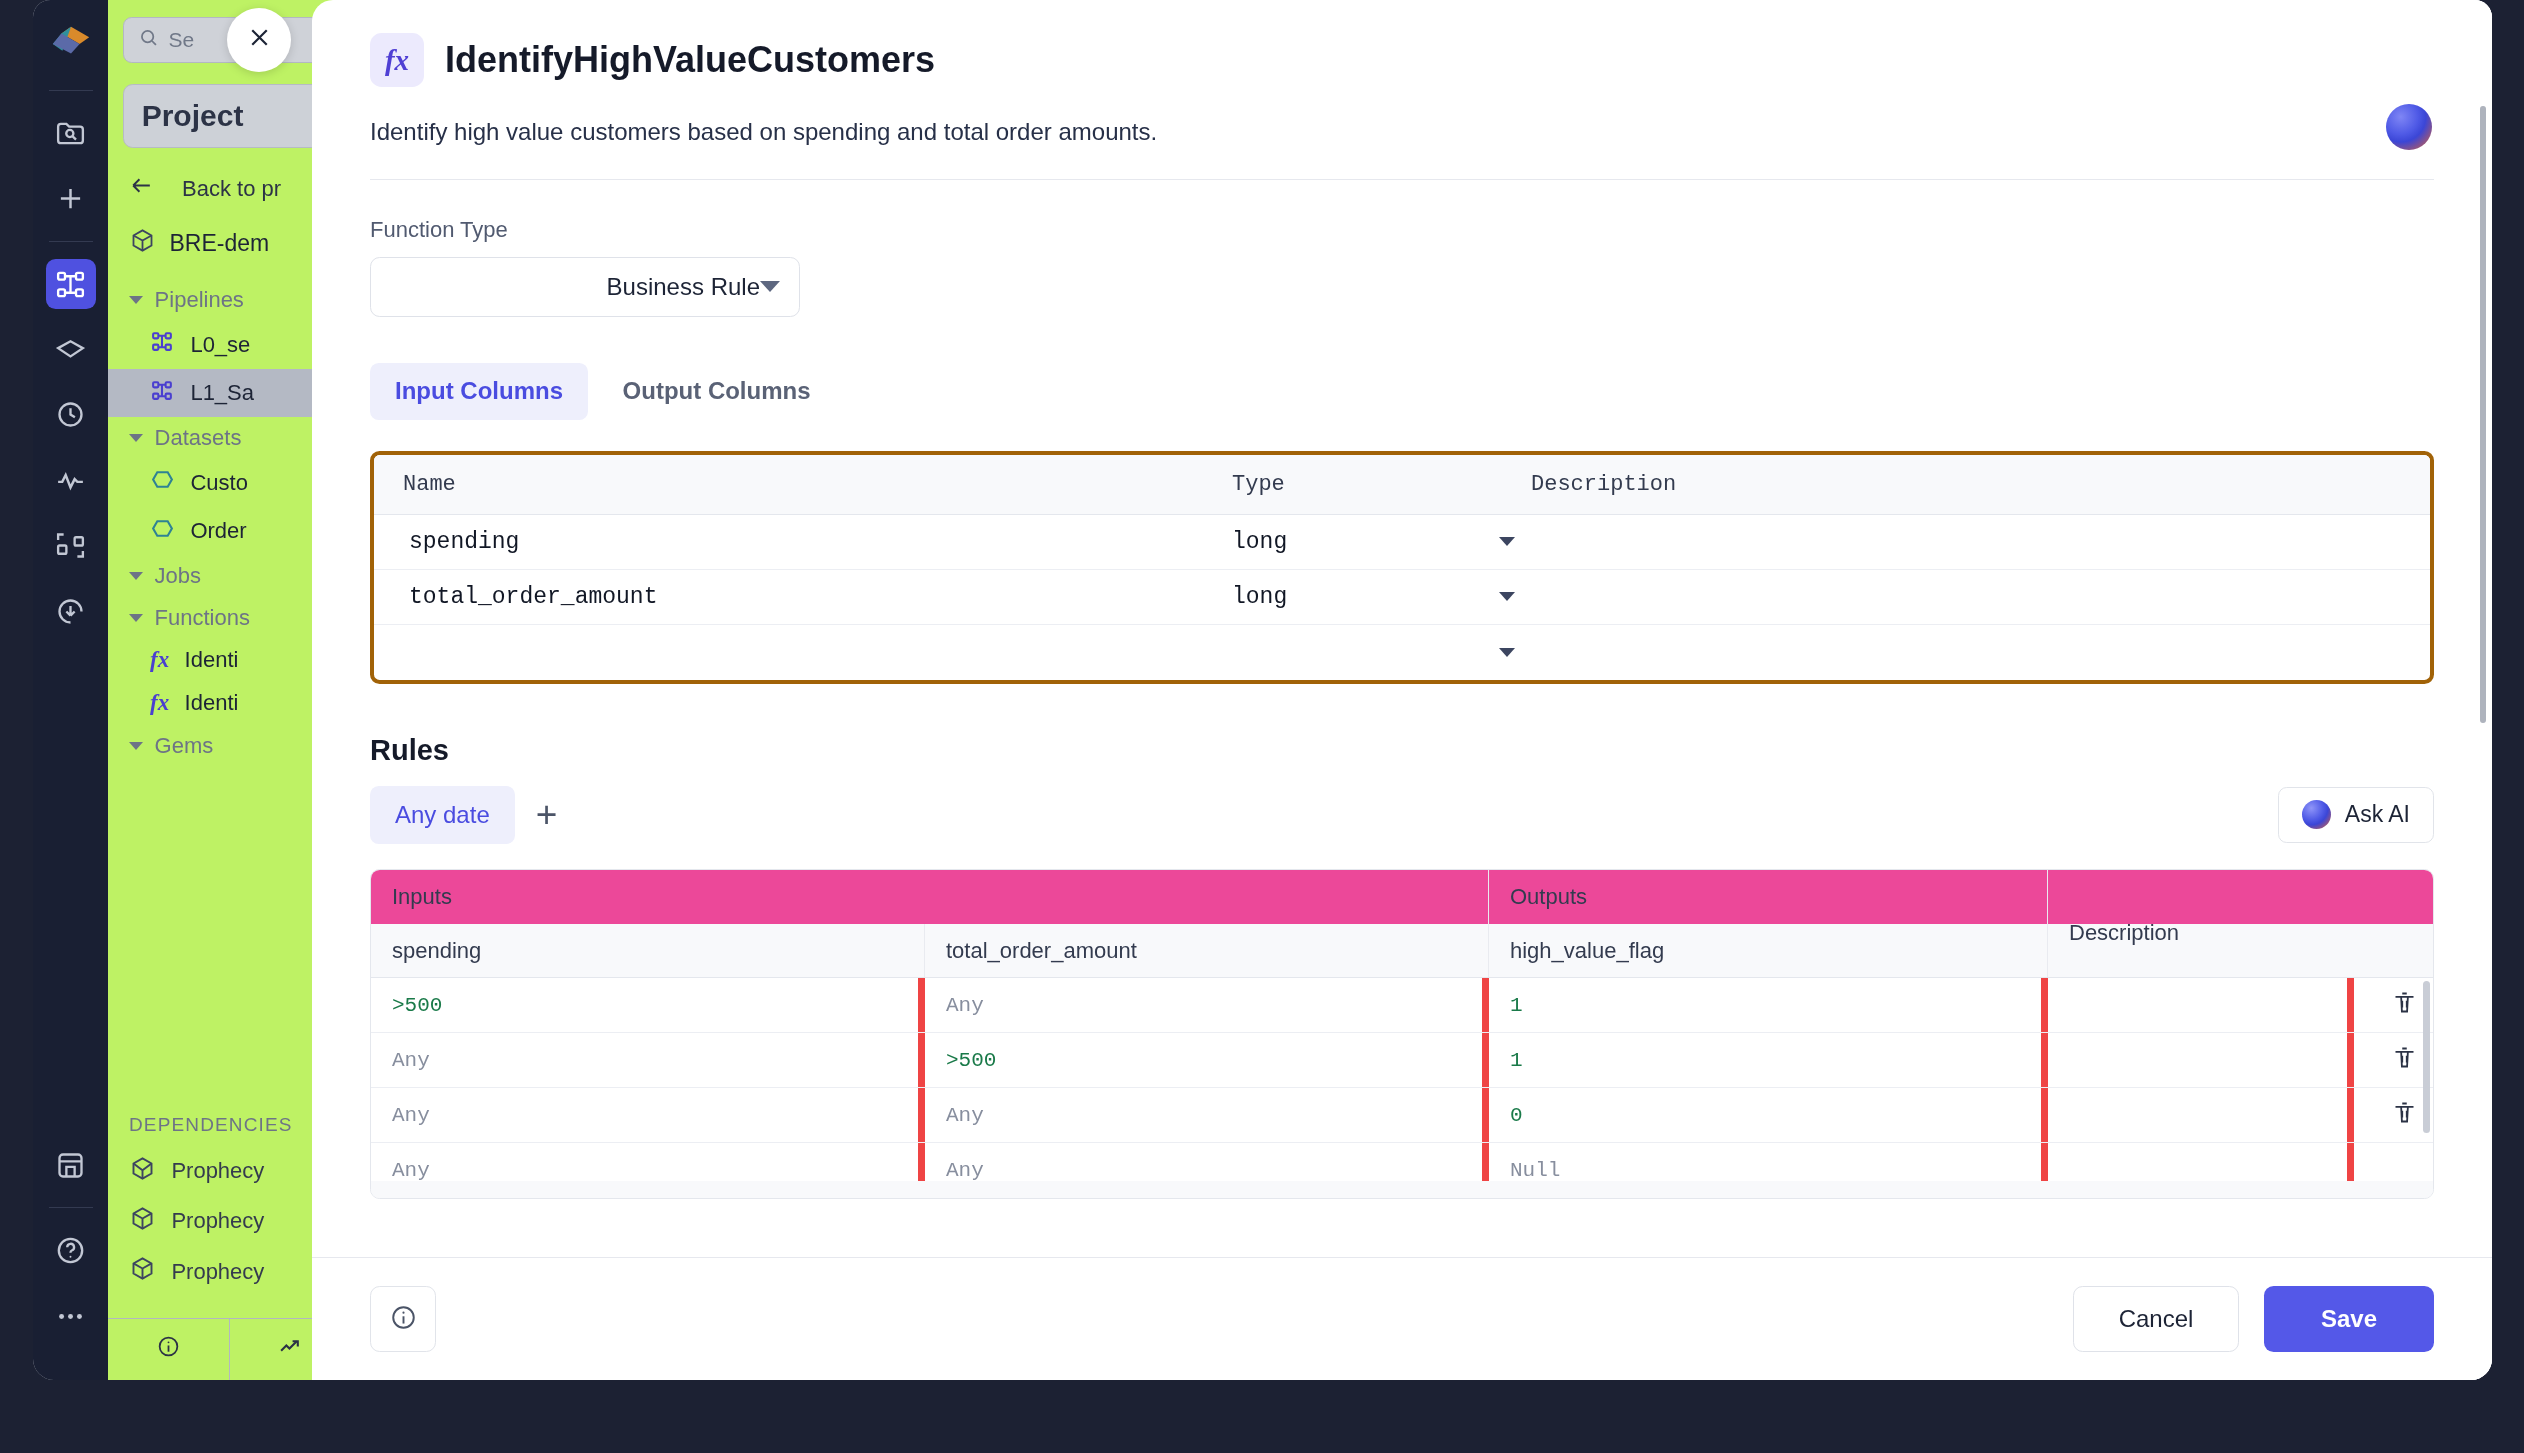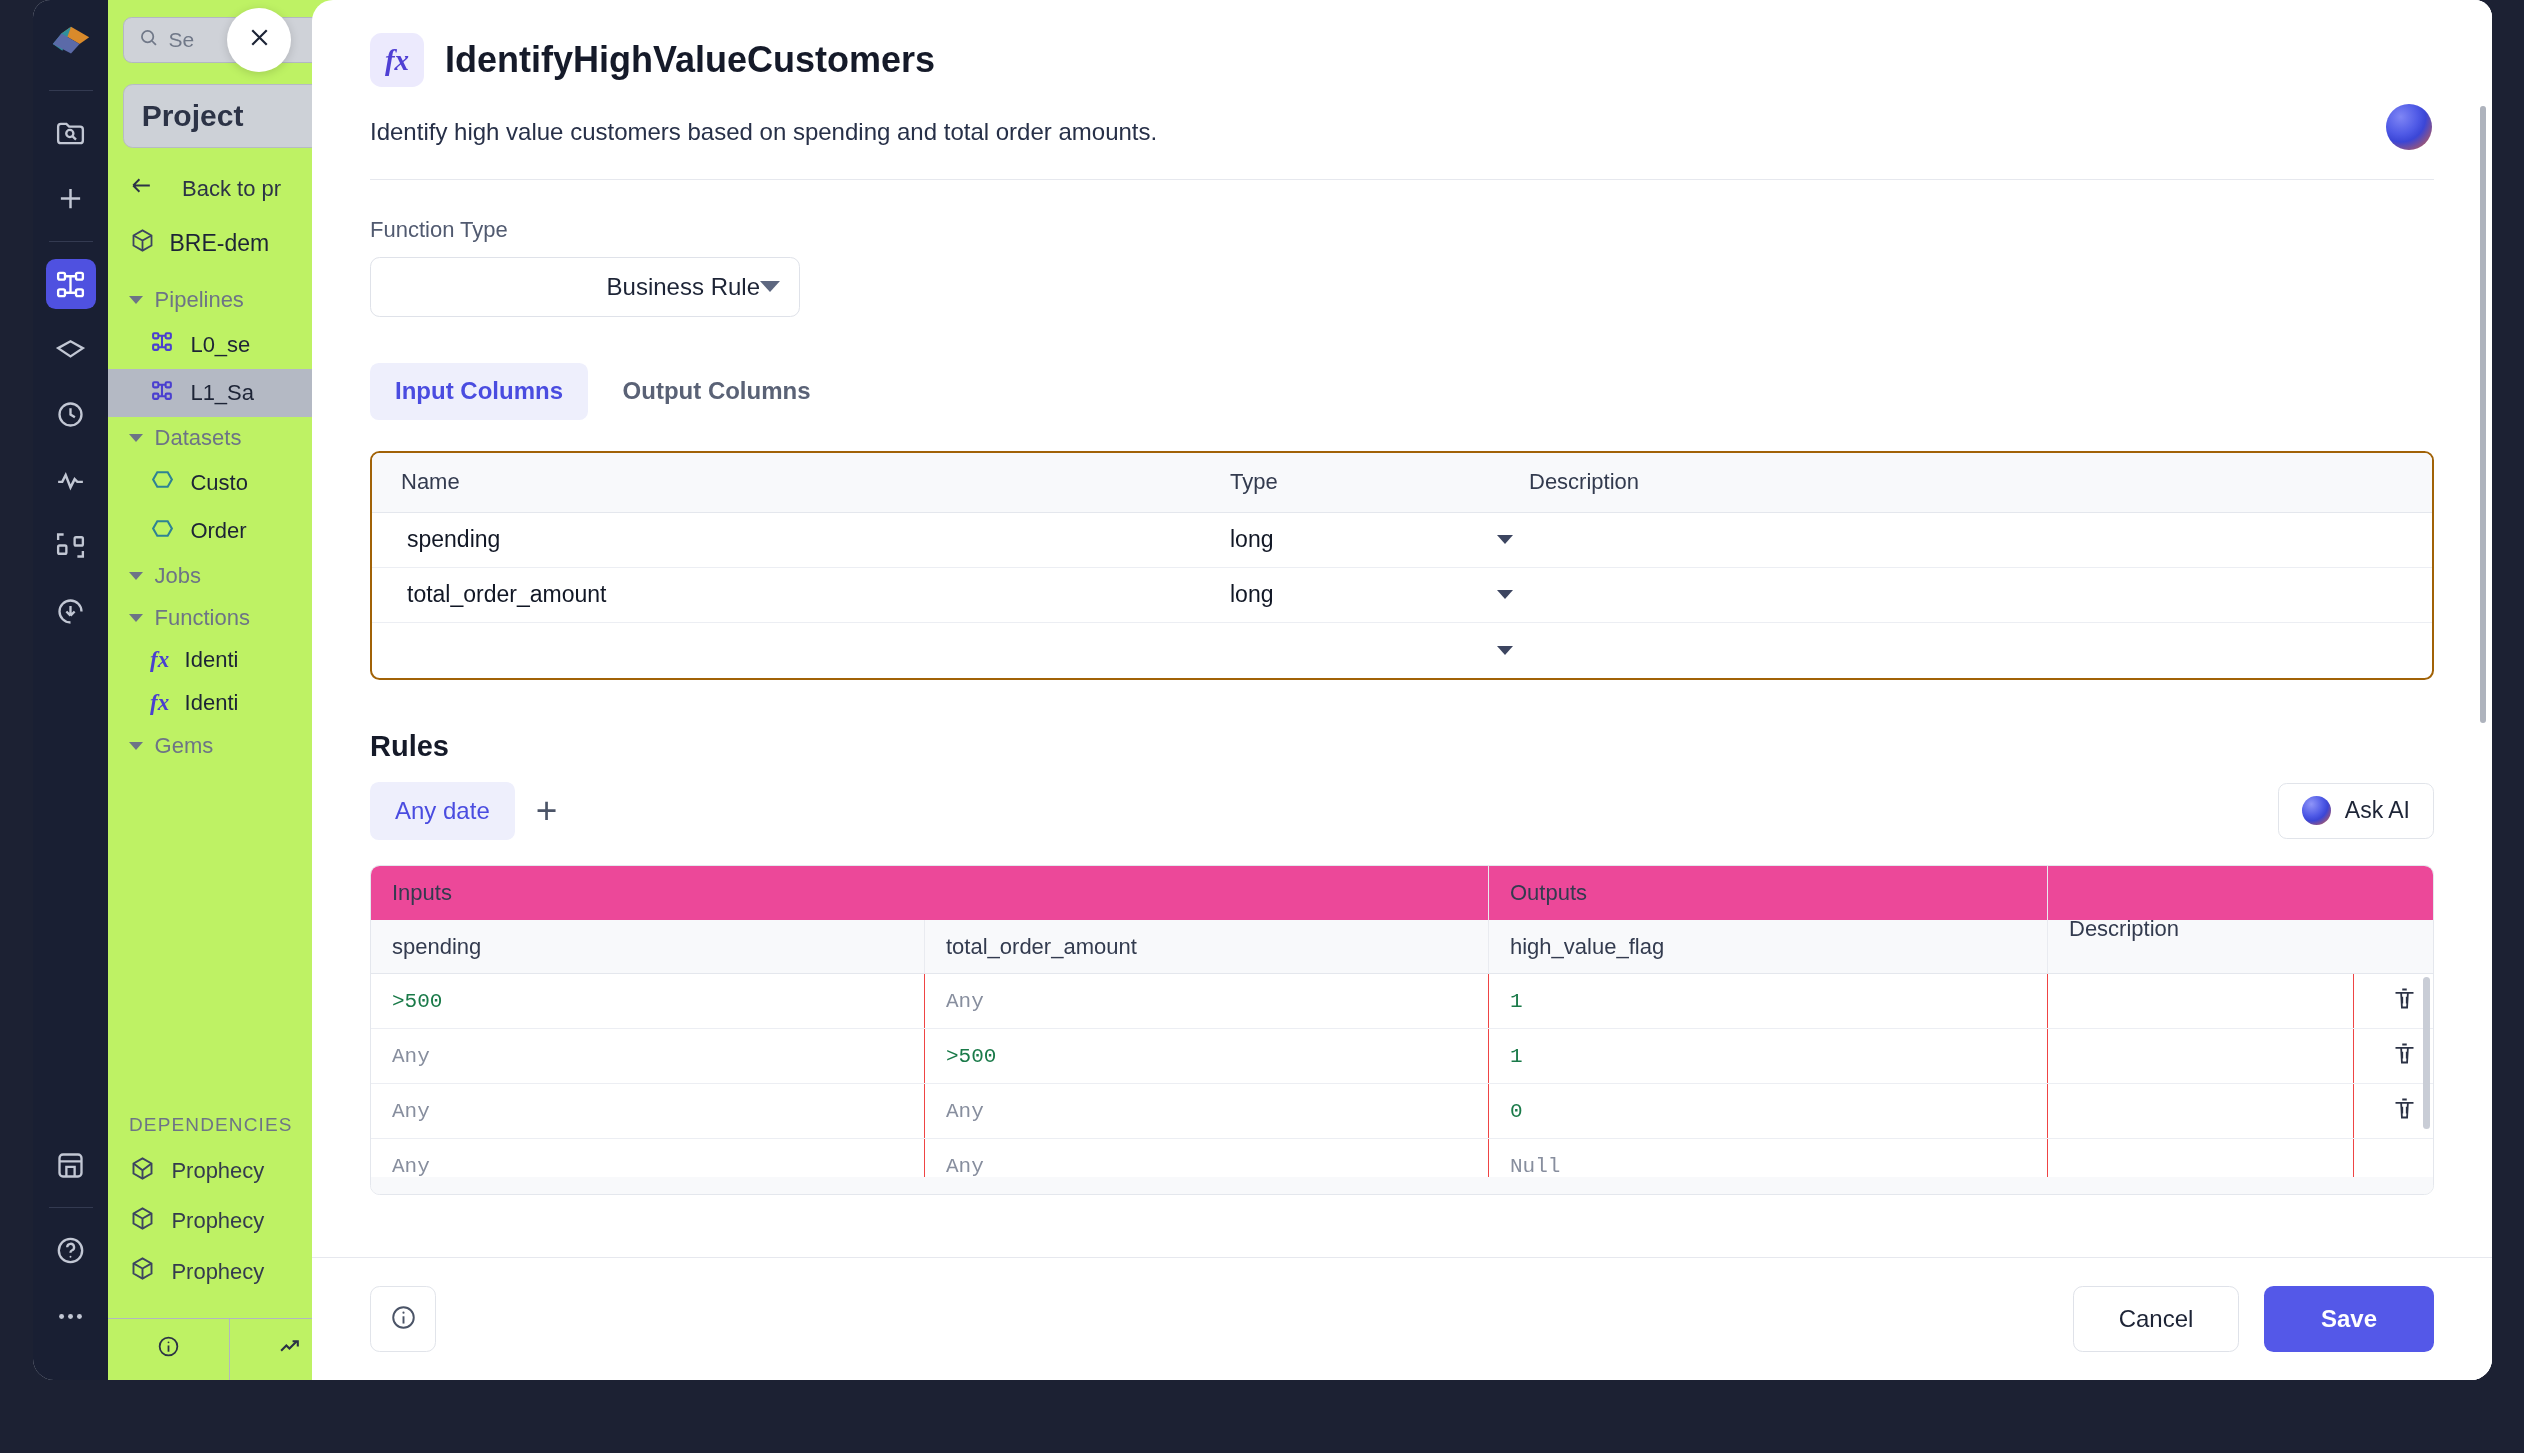--- a/index.html
+++ b/index.html
@@ -187,23 +187,24 @@
   }
   .tabs { margin-top: 46px; display: flex; align-items: center; gap: 9.6px; font-weight: bold; }
   .tab {
     padding: 14.5px 25px; border-radius: 8.7px;
     font-size: 24px; color: #5a6276;
   }
   .tab.active { background: #eeeffc; color: #4a4ce0; }
 
   .cols-table {
     margin-top: 31px;
-    border: 2px solid #a16207; border-radius: 9.6px;
+    border: 4px solid #a16207; border-radius: 9.6px;
     overflow: hidden;
     width: 100%;
+    font-family: Liberation Mono, monospace;
   }
   .cols-head {
     display: flex; background: #f8f9fb; height: 60px; align-items: center;
     font-size: 22px; color: #333b4f;
     border-bottom: 1px solid #e4e7ed;
   }
   .cols-row {
     display: flex; height: 55px; align-items: center;
     font-size: 23px; color: #111725;
     border-bottom: 1px solid #eceef3;
@@ -254,21 +255,21 @@
     display: flex; align-items: center;
     font-size: 22px; color: #333b4f;
     padding-left: 21px;
     border-right: 1px solid #e9ebf0;
   }
   .rt-data { height: 55px; border-bottom: 1px solid #eceef3; }
   .rt-data .dcell {
     display: flex; align-items: center;
     font-size: 21px;
     padding-left: 21px;
-    border-right: 1px solid #ef4444;
+    border-right: 7px solid #ef4444;
     font-family: "Liberation Mono", monospace;
   }
   .w-in1 { width: 554px; flex-shrink: 0; }
   .w-in2 { width: 564px; flex-shrink: 0; }
   .w-out { width: 559px; flex-shrink: 0; }
   .w-desc { width: 306px; flex-shrink: 0; }
   .w-trash { flex: 1; }
   .val-green { color: #1a7a49; }
   .val-any { color: #878e9e; }
   .val-null { color: #878e9e; }

